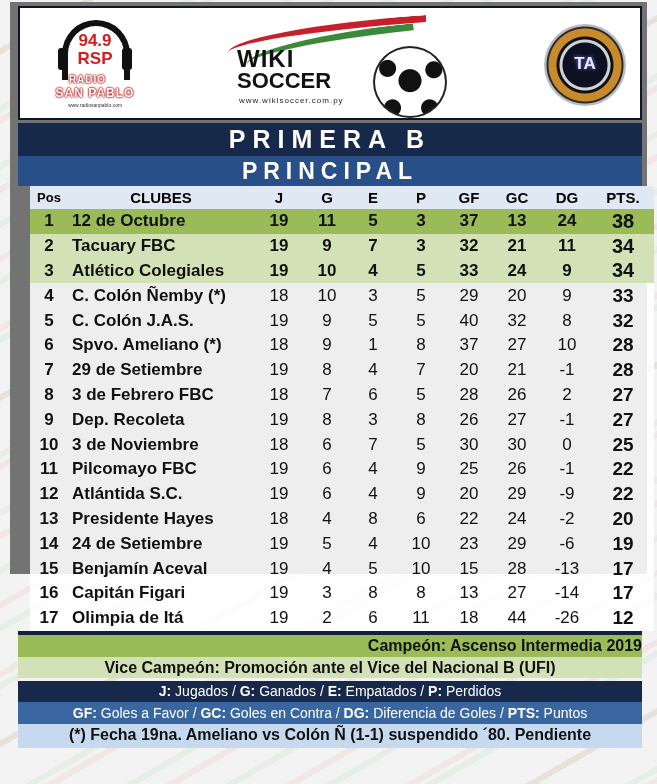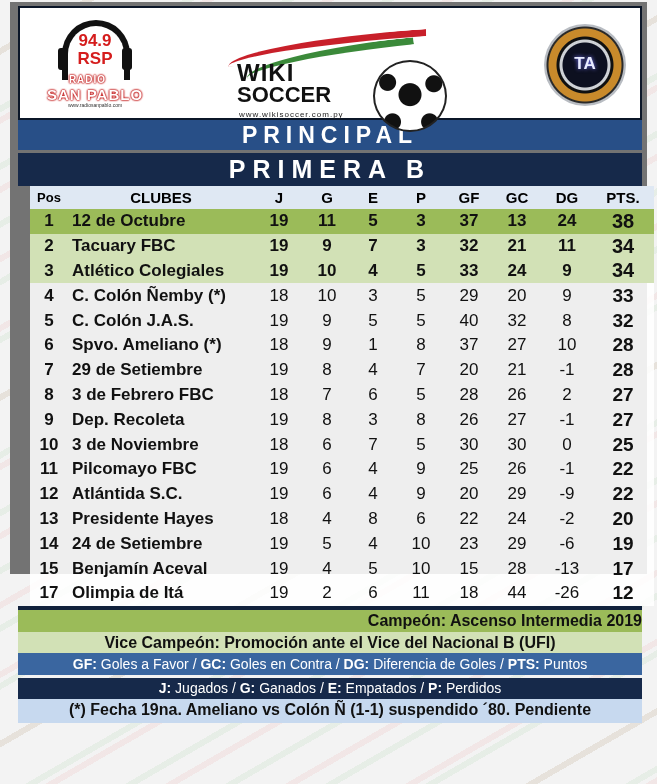--- a/index.html
+++ b/index.html
@@ -30,24 +30,24 @@
   .rsp { position: absolute; left: 30px; top: 10px; width: 90px; height: 90px; text-align: center; }
   .rsp .phones {
     position: absolute; left: 12px; top: 2px; width: 68px; height: 60px;
     border: 6px solid #111; border-bottom: none; border-radius: 34px 34px 0 0;
   }
   .rsp .ear { position: absolute; top: 30px; width: 10px; height: 22px; background: #111; border-radius: 3px; }
   .rsp .ear.l { left: 8px; } .rsp .ear.r { right: 8px; }
   .rsp .freq { position: absolute; left: 0; right: 0; top: 14px; color: #d51d1d; font-weight: bold; font-size: 17px; line-height: 17px; }
   .rsp .code { position: absolute; left: 0; right: 0; top: 32px; color: #d51d1d; font-weight: bold; font-size: 17px; line-height: 17px; }
   .rsp .name1 { position: absolute; left: 0; right: 15px; top: 56px; font-size: 10px; font-weight: bold; color: #fff; -webkit-text-stroke: 0; text-shadow: 0 0 2px #c01010, 0 0 2px #c01010, 0 0 2px #c01010; letter-spacing: 1px; }
-  .rsp .name2 { position: absolute; left: -4px; right: -4px; top: 68px; font-size: 15px; font-weight: bold; color: #fff; text-shadow: 0 0 2px #c01010, 0 0 2px #c01010, 0 0 2px #c01010; letter-spacing: 1px; }
+  .rsp .name2 { position: absolute; left: -4px; right: -4px; top: 68px; font-size: 12px; font-weight: bold; color: #fff; text-shadow: 0 0 2px #c01010, 0 0 2px #c01010, 0 0 2px #c01010; letter-spacing: 1px; }
   .rsp .web { position: absolute; left: 0; right: 0; top: 84px; font-size: 5px; color: #333; }
   
-  .wiki { position: absolute; left: 195px; top: 24px; width: 240px; height: 92px; text-decoration: underline; }
+  .wiki { position: absolute; left: 195px; top: 10px; width: 240px; height: 92px; text-decoration: underline; }
   .wiki .swoosh-r { position: absolute; left: 12px; top: 4px; width: 200px; height: 24px; border-top: 7px solid #c8202a; border-radius: 100% 0 0 0; transform: rotate(-4deg); }
   .wiki .swoosh-g { position: absolute; left: 30px; top: 14px; width: 170px; height: 24px; border-top: 7px solid #3b8a3a; border-radius: 100% 0 0 0; transform: rotate(-6deg); }
   .wiki .t1 { position: absolute; left: 22px; top: 30px; font-size: 24px; font-weight: 900; color: #111; letter-spacing: 1px; line-height: 22px; }
   .wiki .t2 { position: absolute; left: 22px; top: 50px; font-size: 22px; font-weight: 900; color: #111; letter-spacing: 0px; line-height: 26px; }
   .wiki .url { position: absolute; left: 24px; top: 78px; font-size: 8px; color: #222; letter-spacing: 1px; }
   .wiki .ball {
     position: absolute; left: 158px; top: 28px; width: 74px; height: 72px; border-radius: 50%;
     background: radial-gradient(circle at 50% 48%, #111 0 11px, transparent 12px),
                 radial-gradient(circle at 18% 30%, #111 0 8px, transparent 9px),
                 radial-gradient(circle at 84% 32%, #111 0 8px, transparent 9px),
@@ -116,22 +116,22 @@
       <div class="t1">WIKI</div>
       <div class="t2">SOCCER</div>
       <div class="url">www.wikisoccer.com.py</div>
       <div class="ball"></div>
     </div>
     <div class="ta">
       <div class="tatext">TA</div>
     </div>
   </div>
 
+  <div class="band band1">PRIMERA B</div>
   <div class="band band2">PRINCIPAL</div>
-  <div class="band band1">PRIMERA B</div>
 
   <table>
     <colgroup>
       <col style="width:38px">
         <col style="width:186px">
         <col style="width:50px">
         <col style="width:46px">
       <col style="width:46px">
         <col style="width:50px">
         <col style="width:46px">
@@ -328,33 +328,45 @@
           <td>19</td>
           <td>4</td>
           <td>5</td>
           <td>10</td>
           <td>15</td>
           <td>28</td>
           <td>-13</td>
           <td class="pts">17</td>
         </tr>
         <tr class="r">
+          <td class="pos">16</td>
+          <td class="club">Capitán Figari</td>
+          <td>19</td>
+          <td>3</td>
+          <td>8</td>
+          <td>8</td>
+          <td>13</td>
+          <td>27</td>
+          <td>-14</td>
+          <td class="pts">17</td>
+        </tr>
+        <tr class="r">
           <td class="pos">17</td>
           <td class="club">Olimpia de Itá</td>
           <td>19</td>
           <td>2</td>
           <td>6</td>
           <td>11</td>
           <td>18</td>
           <td>44</td>
           <td>-26</td>
           <td class="pts">12</td>
         </tr>
       </tbody>
   </table>
 
   <div class="sep"></div>
   <div class="note champ">Campeón: Ascenso Intermedia 2019</div>
   <div class="note vice">Vice Campeón: Promoción ante el Vice del Nacional B (UFI)</div>
+  <div class="legend l1" id="legend1"><b>J:</b><span style="white-space: pre;"> Jugados / </span><b>G:</b><span style="white-space: pre;"> Ganados / </span><b>E:</b><span style="white-space: pre;"> Empatados / </span><b>P:</b><span style="white-space: pre;"> Perdidos</span></div>
   <div class="legend l2" id="legend2"><b>GF:</b><span style="white-space: pre;"> Goles a Favor / </span><b>GC:</b><span style="white-space: pre;"> Goles en Contra / </span><b>DG:</b><span style="white-space: pre;"> Diferencia de Goles / </span><b>PTS:</b><span style="white-space: pre;"> Puntos</span></div>
-  <div class="legend l1" id="legend1"><b>J:</b><span style="white-space: pre;"> Jugados / </span><b>G:</b><span style="white-space: pre;"> Ganados / </span><b>E:</b><span style="white-space: pre;"> Empatados / </span><b>P:</b><span style="white-space: pre;"> Perdidos</span></div>
   <div class="footer">(*) Fecha 19na. Ameliano vs Colón Ñ (1-1) suspendido ´80. Pendiente</div>
 </div>
 
 </body></html>

